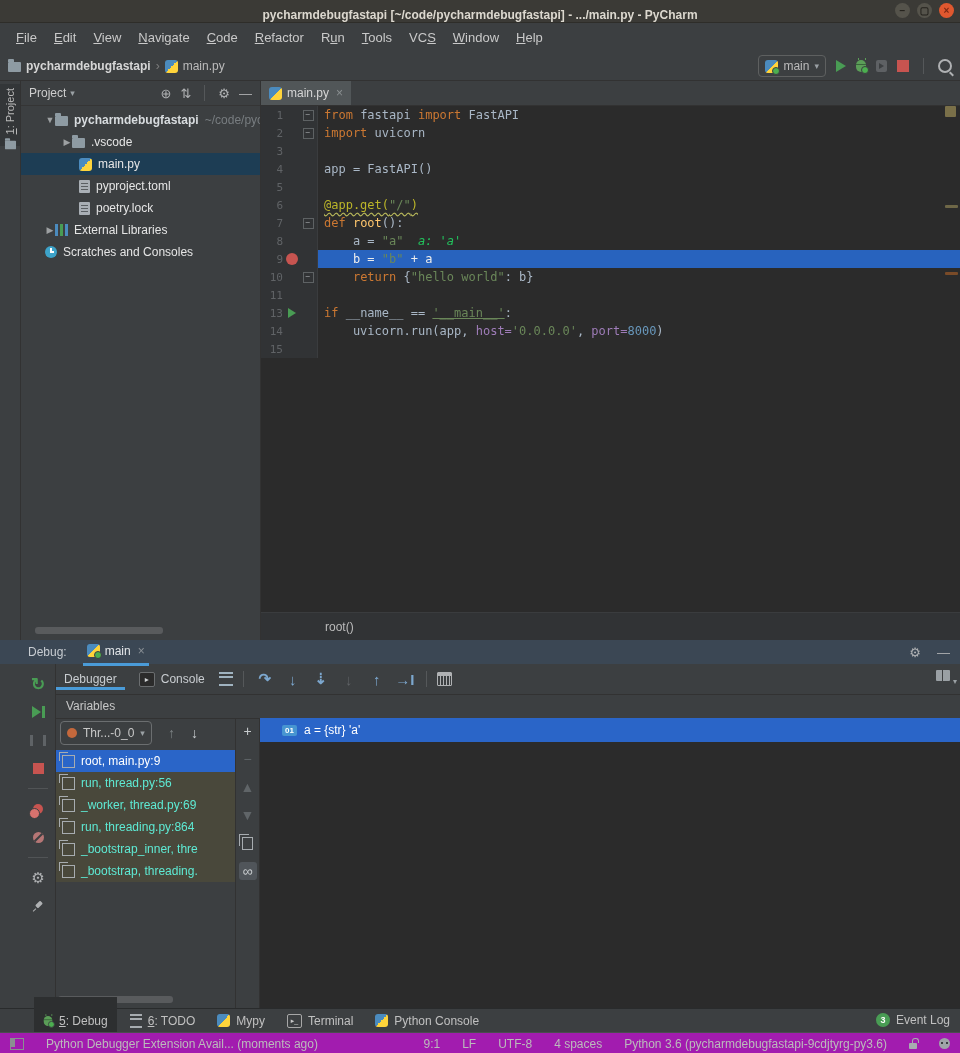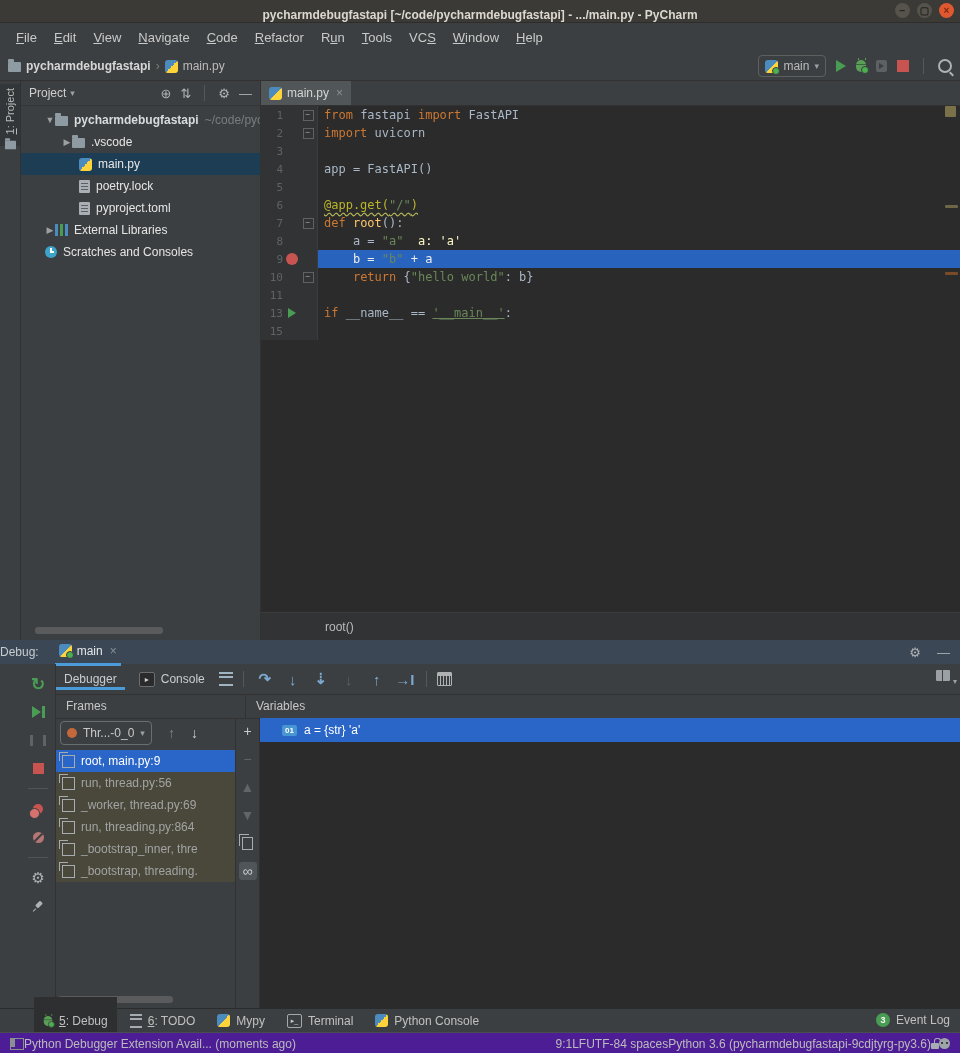--- a/index.html
+++ b/index.html
@@ -64,30 +64,30 @@
   .fold-box{width:9px;height:9px;border:1px solid #5E6264;background:#313335;color:#9DA0A2;font-size:8px;line-height:7px;text-align:center}
   .bp-dot{width:12px;height:12px;border-radius:50%;background:#C75450}
   .run-arrow{width:0;height:0;border-left:8px solid #499C54;border-top:5px solid transparent;border-bottom:5px solid transparent}
   .code-text{padding-left:6px;white-space:pre;line-height:18px}
   .code-row.hl{background:#2863BE}
   .code-row.hl .gutter{background:#313335}
   .code-row.hl .tk-pl{color:#EDEDED}
   .tk-kw{color:#CC7832}.tk-pl{color:#A9B7C6}.tk-str{color:#6A8759}
   .tk-stru{color:#6A8759;text-decoration:underline}
   .tk-fn{color:#FFC66D}.tk-dec{color:#BBB529}.tk-num{color:#6897BB}
-  .tk-hint{color:#fef9c3;}.tk-param{color:#9E7CB8}
+  .tk-hint{color:#22c55e;font-style:italic}.tk-param{color:#9E7CB8}
   .u-wavy{text-decoration:underline wavy #B8B85A;text-underline-offset:3px}
   #editor-breadcrumb{position:absolute;left:0;right:0;bottom:0;height:27px;background:#313335;border-top:1px solid #3A3C3E;
                      display:flex;align-items:center;padding-left:64px;color:#BBBBBB}
   .emark{position:absolute;border-radius:1px}
 
   
   #debug-panel{top:640px;left:0;right:0;height:368px;background:#3C3F41}
   #debug-header{position:absolute;top:0;left:0;right:0;height:24px;background:#3B4754;display:flex;align-items:center}
-  #debug-header .dh-title{color:#C7CCD1}
+  #debug-header .dh-title{margin-left:28px;color:#C7CCD1}
   #debug-tab{display:flex;align-items:center;gap:5px;margin-left:16px;height:24px;padding:0 4px;border-bottom:3px solid #4A9BD8;color:#E3E6E9}
   #debug-tab .tab-close{color:#8a9096;margin-left:2px}
   #debug-header .dh-icons{margin-left:auto;display:flex;gap:16px;padding-right:10px;color:#AFB1B3}
   #debug-leftbar{position:absolute;top:24px;left:21px;width:34px;bottom:0;border-right:1px solid #323232;
                  display:flex;flex-direction:column;align-items:center;padding-top:6px}
   #debug-leftbar .dsep{width:20px;height:1px;background:#515456;margin:6px 0}
   .dbtn{width:26px;height:26px;display:flex;align-items:center;justify-content:center;margin:1px 0}
   #debug-toolbar{position:absolute;top:24px;left:56px;right:0;height:30px;display:flex;align-items:center;gap:6px;border-bottom:1px solid #323232}
   .dbg-tab{padding:4px 8px;color:#C9CDD1;display:flex;align-items:center;gap:6px}
   .dbg-tab.active{border-bottom:3px solid #4A9BD8;padding-bottom:1px}
@@ -100,21 +100,21 @@
   #fv-headers{position:absolute;top:55px;left:56px;right:0;height:23px;border-bottom:1px solid #323232;display:flex}
   #frames-title{width:179px;padding-left:10px;line-height:23px;color:#C7C7C7;border-right:1px solid #323232}
   #vars-title{padding-left:10px;line-height:23px;color:#C7C7C7}
   #frames-panel{position:absolute;top:78px;left:56px;width:179px;bottom:0;border-right:1px solid #323232;overflow:hidden}
   #thread-row{height:30px;display:flex;align-items:center;gap:16px;padding-left:4px}
   #thread-select{display:flex;align-items:center;gap:6px;border:1px solid #6B6E70;border-radius:4px;height:22px;padding:0 6px;color:#C9C9C9}
   .thread-dot{width:10px;height:10px;border-radius:50%;background:#C4683C}
   #frames-list{position:absolute;top:32px;left:0;right:0}
   .frame-row{height:22px;display:flex;align-items:center;gap:6px;padding-left:6px;white-space:nowrap;color:#C3C8CC}
   .frame-row.selected{background:#2A65C8;color:#FFFFFF}
-  .frame-row.library{background:#49483B;color:#a3a3a3}
+  .frame-row.library{background:#49483B;color:#5eead4}
   .frame-ic{width:11px;height:11px;border:1px solid #A7ACB0;position:relative;flex:none}
   .frame-ic::before{content:"";position:absolute;left:-4px;top:-4px;width:8px;height:8px;border:1px solid #A7ACB0;border-right:none;border-bottom:none}
   #frames-hscroll{position:absolute;bottom:5px;left:2px;width:115px;height:7px;border-radius:3px;background:#595B5D}
   #watch-strip{position:absolute;top:78px;left:236px;width:23px;bottom:0;border-right:1px solid #323232;
                display:flex;flex-direction:column;align-items:center;padding-top:4px;gap:10px}
   .wbtn{width:18px;height:18px;display:flex;align-items:center;justify-content:center;font-size:14px;color:#C8CCCE}
   .wbtn.dis{color:#606568}
   .wbtn.pressed{background:#50555A;border-radius:3px}
   #vars-panel{position:absolute;top:78px;left:260px;right:0;bottom:0;background:#2B2B2B}
   .var-row{height:24px;display:flex;align-items:center;gap:7px;padding-left:22px;color:#C3C8CC}
@@ -122,22 +122,22 @@
   .var-badge{background:#4795D1;color:#FFFFFF;font-size:8px;font-weight:bold;padding:1px 3px;border-radius:2px}
 
   
   #bottom-bar{top:1008px;left:0;right:0;height:23px;background:#3C3F41;border-top:1px solid #292B2C;
               display:flex;align-items:center;padding-left:34px;gap:4px}
   .tw-btn{display:flex;align-items:center;gap:6px;padding:12px 9px;height:23px;color:#C0C0C0}
   .tw-btn.active{background:#2D2F30}
   #event-log{position:absolute;right:10px;top:1008px;height:23px;display:flex;align-items:center;gap:6px;color:#C0C0C0}
   .badge{width:14px;height:14px;border-radius:50%;background:#499C54;color:#fff;font-size:9px;font-weight:bold;
          display:flex;align-items:center;justify-content:center}
-  #status-bar{top:1032px;left:0;right:0;height:21px;background:#4c1d95;border-top:1px solid #4A4D4F;
-              display:flex;align-items:center;padding:0 10px;color:#BBBBBB}
+  #status-bar{top:1032px;left:0;right:0;height:21px;background:#a21caf;border-top:1px solid #4A4D4F;
+              display:flex;align-items:center;gap:22px;padding:0 10px;color:#BBBBBB}
   #status-msg{margin-right:auto}
 
   
   .ic{display:inline-flex;align-items:center;justify-content:center;flex:none}
   .ic-txt{font-size:13px;line-height:1}
   .ic-folder{width:13px;height:10px;background:#8E9BA3;border-radius:1px;position:relative;margin-top:2px}
   .ic-folder::before{content:"";position:absolute;top:-3px;left:0;width:6px;height:3px;background:#8E9BA3;border-radius:1px 1px 0 0}
   .ic-folder.mini{transform:scale(.85)}
   .ic-python{width:13px;height:13px;border-radius:3px;background:linear-gradient(135deg,#4B8BBE 50%,#FFD43B 50%)}
   .ic-python.withdot{position:relative}
@@ -283,25 +283,25 @@
         <span class="tree-arrow">▶</span>
         <span class="ic ic-folder"></span>
         <span class="tlabel">.vscode</span>
       </div>
       <div class="tree-row selected" style="padding-left: 58px;">
         <span class="ic ic-python"></span>
         <span class="tlabel">main.py</span>
       </div>
       <div class="tree-row" style="padding-left: 58px;">
         <span class="ic ic-file"></span>
-        <span class="tlabel">poetry.lock</span>
+        <span class="tlabel">pyproject.toml</span>
       </div>
       <div class="tree-row" style="padding-left: 58px;">
         <span class="ic ic-file"></span>
-        <span class="tlabel">pyproject.toml</span>
+        <span class="tlabel">poetry.lock</span>
       </div>
       <div class="tree-row" style="padding-left: 24px;">
         <span class="tree-arrow">▶</span>
         <span class="ic ic-libraries"></span>
         <span class="tlabel">External Libraries</span>
       </div>
       <div class="tree-row" style="padding-left: 24px;">
         <span class="ic ic-scratches"></span>
         <span class="tlabel">Scratches and Consoles</span>
       </div>
@@ -418,20 +418,28 @@
       </div>
       <div class="code-row">
         <div class="gutter">
           <span class="lnum">13</span>
           <span class="gmark">
             <span class="run-arrow"></span>
           </span>
           <span class="gfold"></span>
         </div>
         <span class="code-text"><span class="tk-kw">if </span><span class="tk-pl">__name__</span><span class="tk-pl"> == </span><span class="tk-stru">'__main__'</span><span class="tk-pl">:</span></span>
+      </div>
+      <div class="code-row">
+        <div class="gutter">
+          <span class="lnum">14</span>
+          <span class="gmark"></span>
+          <span class="gfold"></span>
+        </div>
+        <span class="code-text"><span class="tk-pl">    uvicorn.run(app, </span><span class="tk-param">host=</span><span class="tk-str">'0.0.0.0'</span><span class="tk-pl">, </span><span class="tk-param">port=</span><span class="tk-num">8000</span><span class="tk-pl">)</span></span>
       </div>
       <div class="code-row">
         <div class="gutter">
           <span class="lnum">15</span>
           <span class="gmark"></span>
           <span class="gfold"></span>
         </div>
         <span class="code-text"></span>
       </div>
     </div>
@@ -498,21 +506,20 @@
       <span class="step-ic">↓</span>
       <span class="step-ic">⇣</span>
       <span class="step-ic dis">↓</span>
       <span class="step-ic">↑</span>
       <span class="step-ic">→I</span>
       <span class="vsep"></span>
       <span class="ic ic-calc"></span>
     </div>
   <span class="ic ic-layout abs" id="layout-icon"></span>
   <div id="fv-headers">
-    <div id="frames-title">Frames</div>
     <div id="vars-title">Variables</div>
   </div>
   <div id="frames-panel">
     <div id="thread-row">
       <div id="thread-select">
         <span class="thread-dot"></span>
         <span>Thr...-0_0</span>
         <span style="color:#9aa0a4;font-size:9px">▾</span>
       </div>
       <span style="color:#7F8486;font-size:14px">↑</span>

